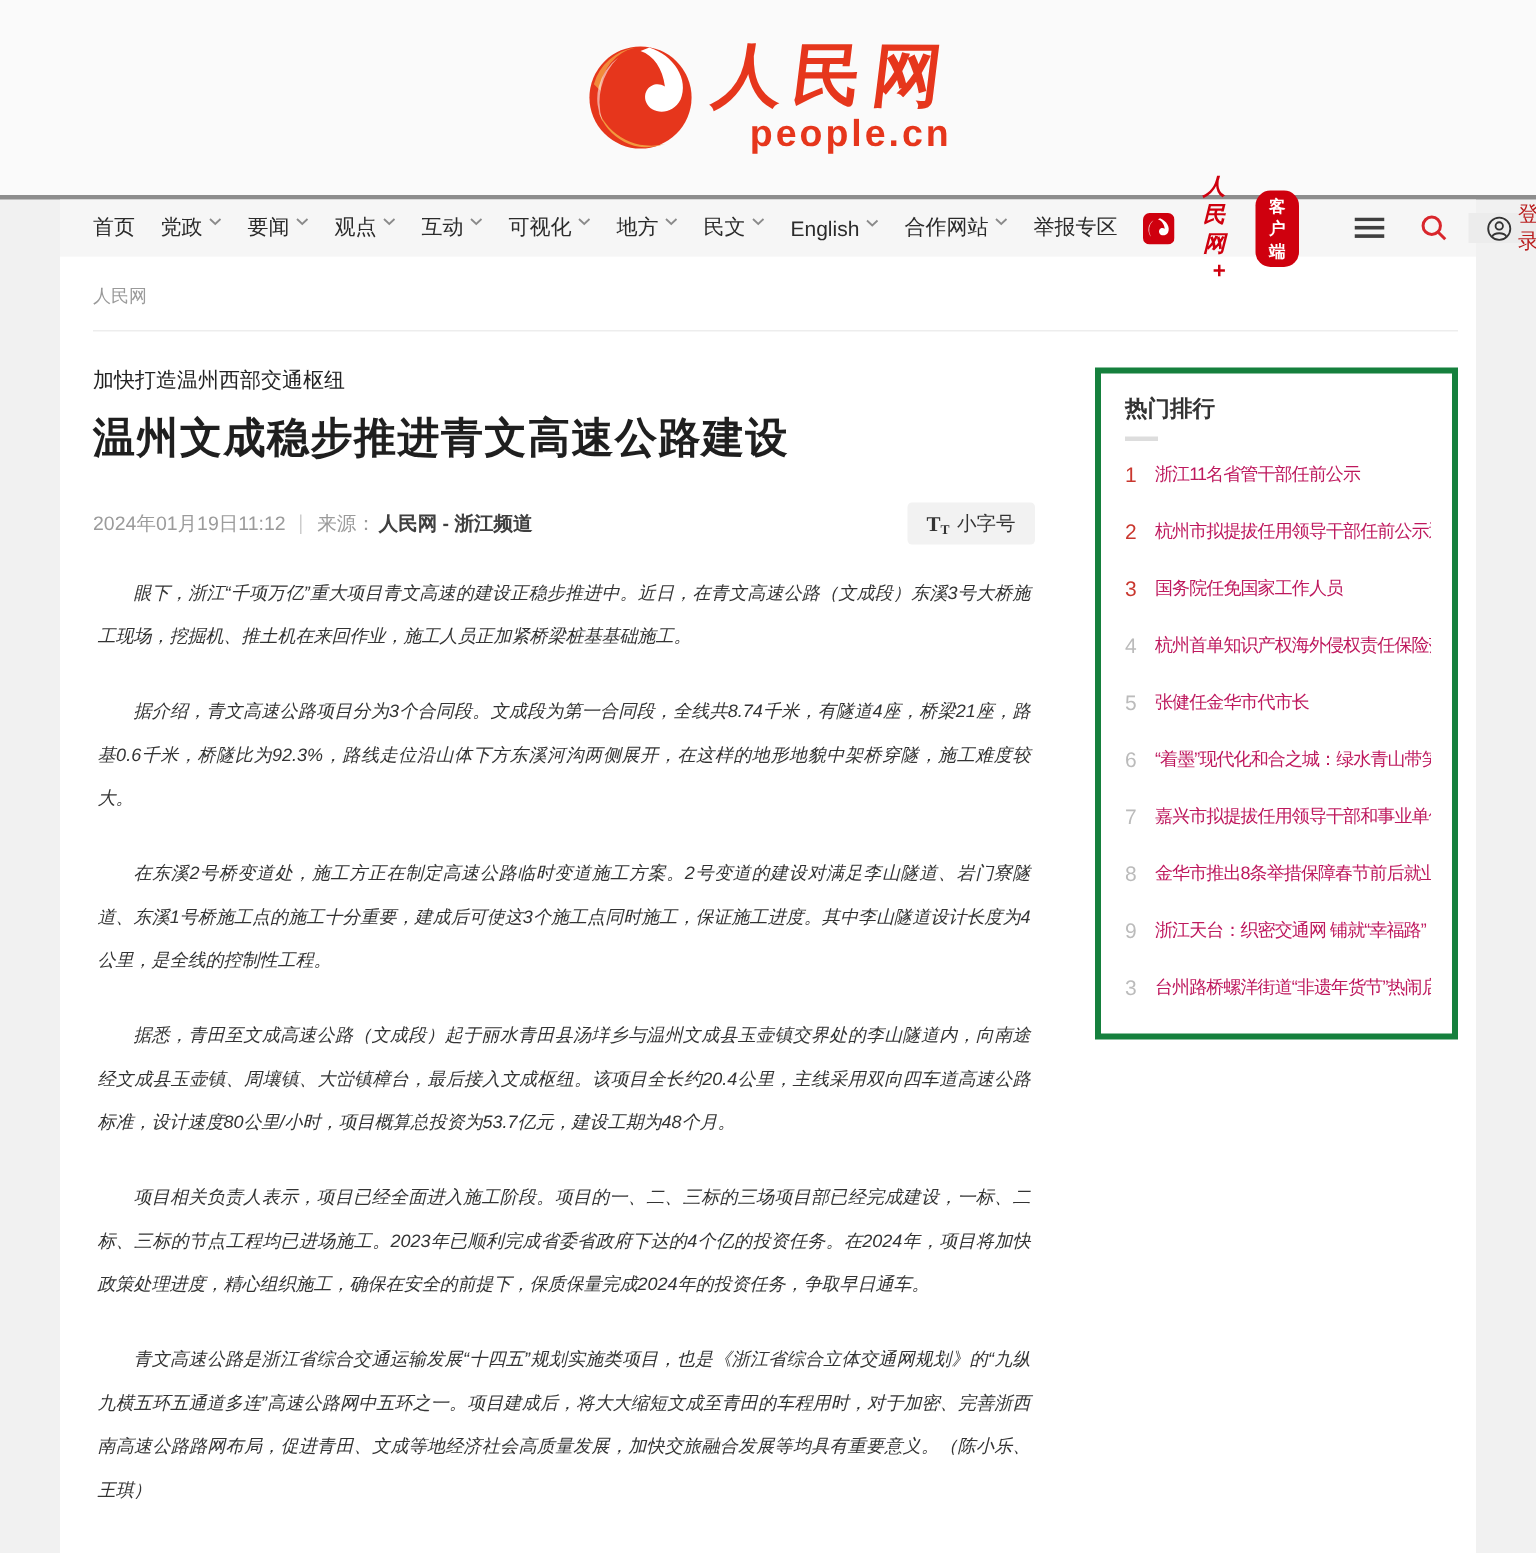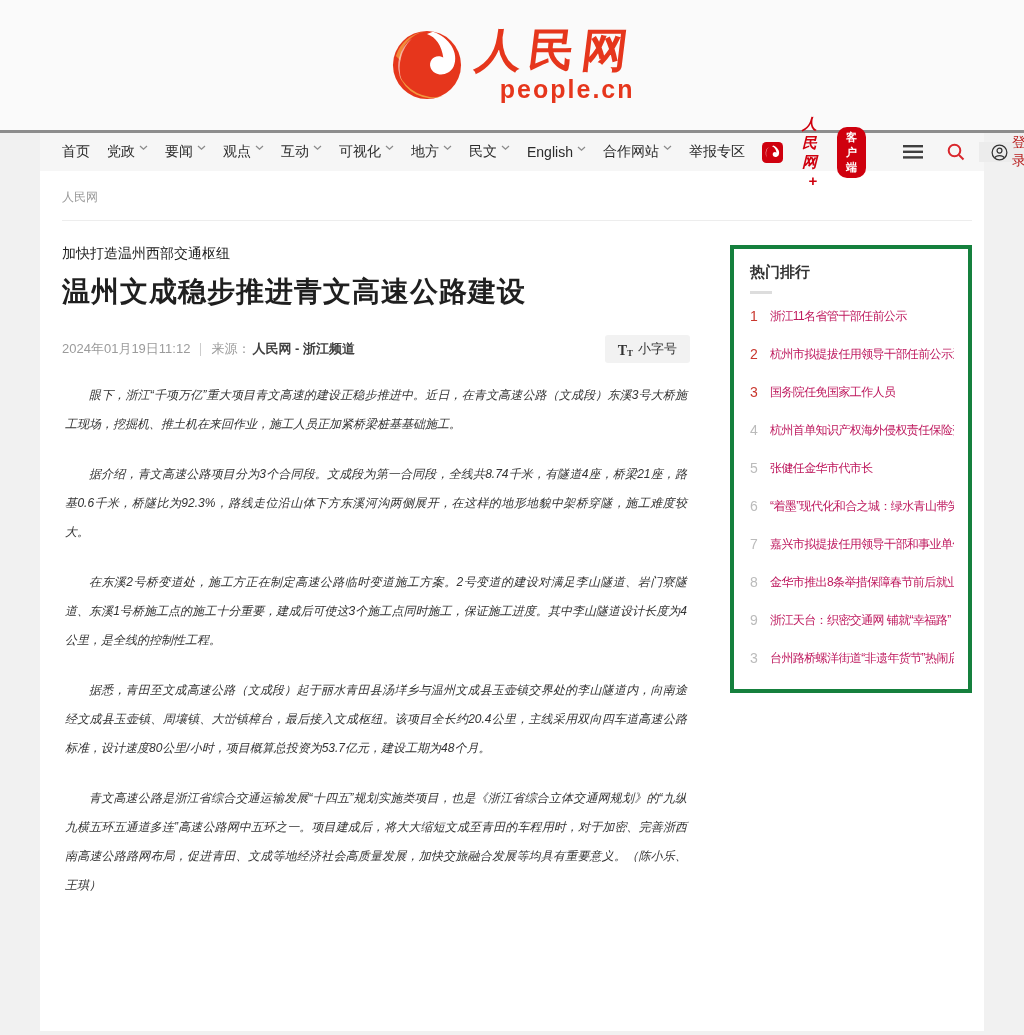--- a/index.html
+++ b/index.html
@@ -244,20 +244,21 @@
                   <span class="t2">T</span>
               </span>
               <span>小字号</span>
             </span>
           </div>
 
           <p>眼下，浙江“千项万亿”重大项目青文高速的建设正稳步推进中。近日，在青文高速公路（文成段）东溪3号大桥施工现场，挖掘机、推土机在来回作业，施工人员正加紧桥梁桩基基础施工。</p>
           <p>据介绍，青文高速公路项目分为3个合同段。文成段为第一合同段，全线共8.74千米，有隧道4座，桥梁21座，路基0.6千米，桥隧比为92.3%，路线走位沿山体下方东溪河沟两侧展开，在这样的地形地貌中架桥穿隧，施工难度较大。</p>
           <p>在东溪2号桥变道处，施工方正在制定高速公路临时变道施工方案。2号变道的建设对满足李山隧道、岩门寮隧道、东溪1号桥施工点的施工十分重要，建成后可使这3个施工点同时施工，保证施工进度。其中李山隧道设计长度为4公里，是全线的控制性工程。</p>
           <p>据悉，青田至文成高速公路（文成段）起于丽水青田县汤垟乡与温州文成县玉壶镇交界处的李山隧道内，向南途经文成县玉壶镇、周壤镇、大峃镇樟台，最后接入文成枢纽。该项目全长约20.4公里，主线采用双向四车道高速公路标准，设计速度80公里/小时，项目概算总投资为53.7亿元，建设工期为48个月。</p>
+          <p>项目相关负责人表示，项目已经全面进入施工阶段。项目的一、二、三标的三场项目部已经完成建设，一标、二标、三标的节点工程均已进场施工。2023年已顺利完成省委省政府下达的4个亿的投资任务。在2024年，项目将加快政策处理进度，精心组织施工，确保在安全的前提下，保质保量完成2024年的投资任务，争取早日通车。</p>
           <p>青文高速公路是浙江省综合交通运输发展“十四五”规划实施类项目，也是《浙江省综合立体交通网规划》的“九纵九横五环五通道多连”高速公路网中五环之一。项目建成后，将大大缩短文成至青田的车程用时，对于加密、完善浙西南高速公路路网布局，促进青田、文成等地经济社会高质量发展，加快交旅融合发展等均具有重要意义。（陈小乐、王琪）</p>
 
         </div>
 
         <div class="sidebar">
           <div class="hot-box">
             <div class="hot-title">热门排行</div>
             <div class="hot-dash"></div>
             <div class="hot-list">
 

